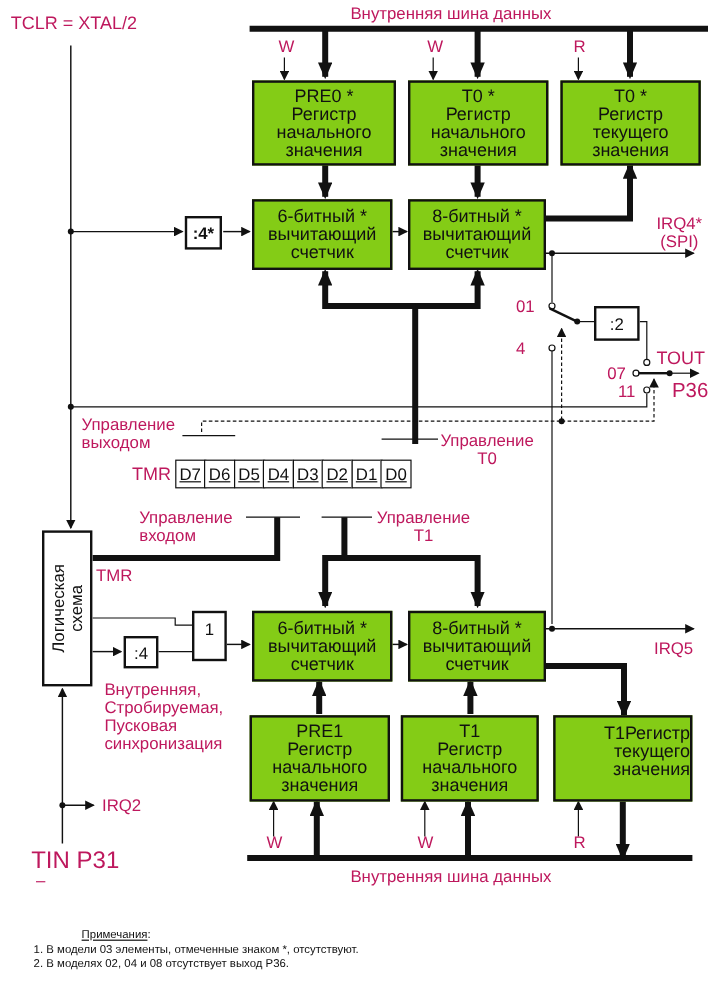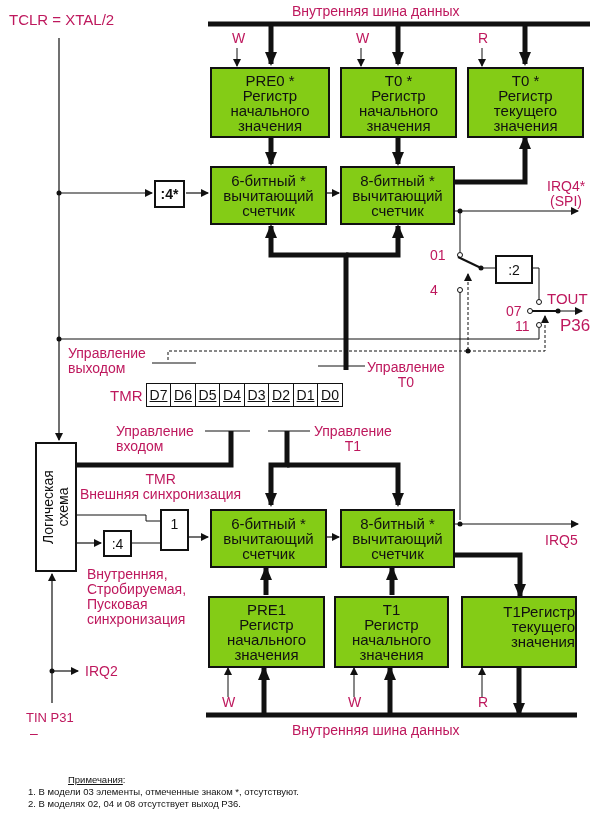--- a/index.html
+++ b/index.html
@@ -187,39 +187,38 @@
 <div class="lbl" style="left:116px;top:424px;">
   <div>Управление</div>
   <div>входом</div>
 </div>
 <div class="lbl" style="left:314px;top:424px;text-align:center;">
   <div>Управление</div>
   <div>T1</div>
 </div>
 <div class="lbl" style="left:80px;top:472px;text-align:center;">
   <div>TMR</div>
-  <div>Внешняя синхронизация</div>
 </div>
 
 <div class="logic">
   <div class="logic-text">
     <div>Логическая</div>
     <div>схема</div>
   </div>
 </div>
 <div class="small-box" style="left:103px;top:530px;width:29px;height:27px;">:4</div>
 <div class="small-box" style="left:160px;top:509px;width:29px;height:42px;align-items:flex-start;padding-top:5px;">1</div>
 <div class="lbl" style="left:87px;top:567px;">
   <div>Внутренняя,</div>
   <div>Стробируемая,</div>
   <div>Пусковая</div>
   <div>синхронизация</div>
 </div>
 <div class="lbl" style="left:85px;top:664px;">IRQ2</div>
-<div class="lbl" style="left:26px;top:710px;font-size:13px;">TIN P31</div>
+<div class="lbl" style="left:26px;top:710px;font-size:20px;">TIN P31</div>
 <div class="lbl" style="left:30px;top:726px;">–</div>
 
 <div class="box" style="left:210px;top:509px;width:117px;height:59px;">
   <span>6-битный *</span>
   <span>вычитающий</span>
   <span>счетчик</span>
 </div>
 <div class="box" style="left:340px;top:509px;width:115px;height:59px;">
   <span>8-битный *</span>
   <span>вычитающий</span>

